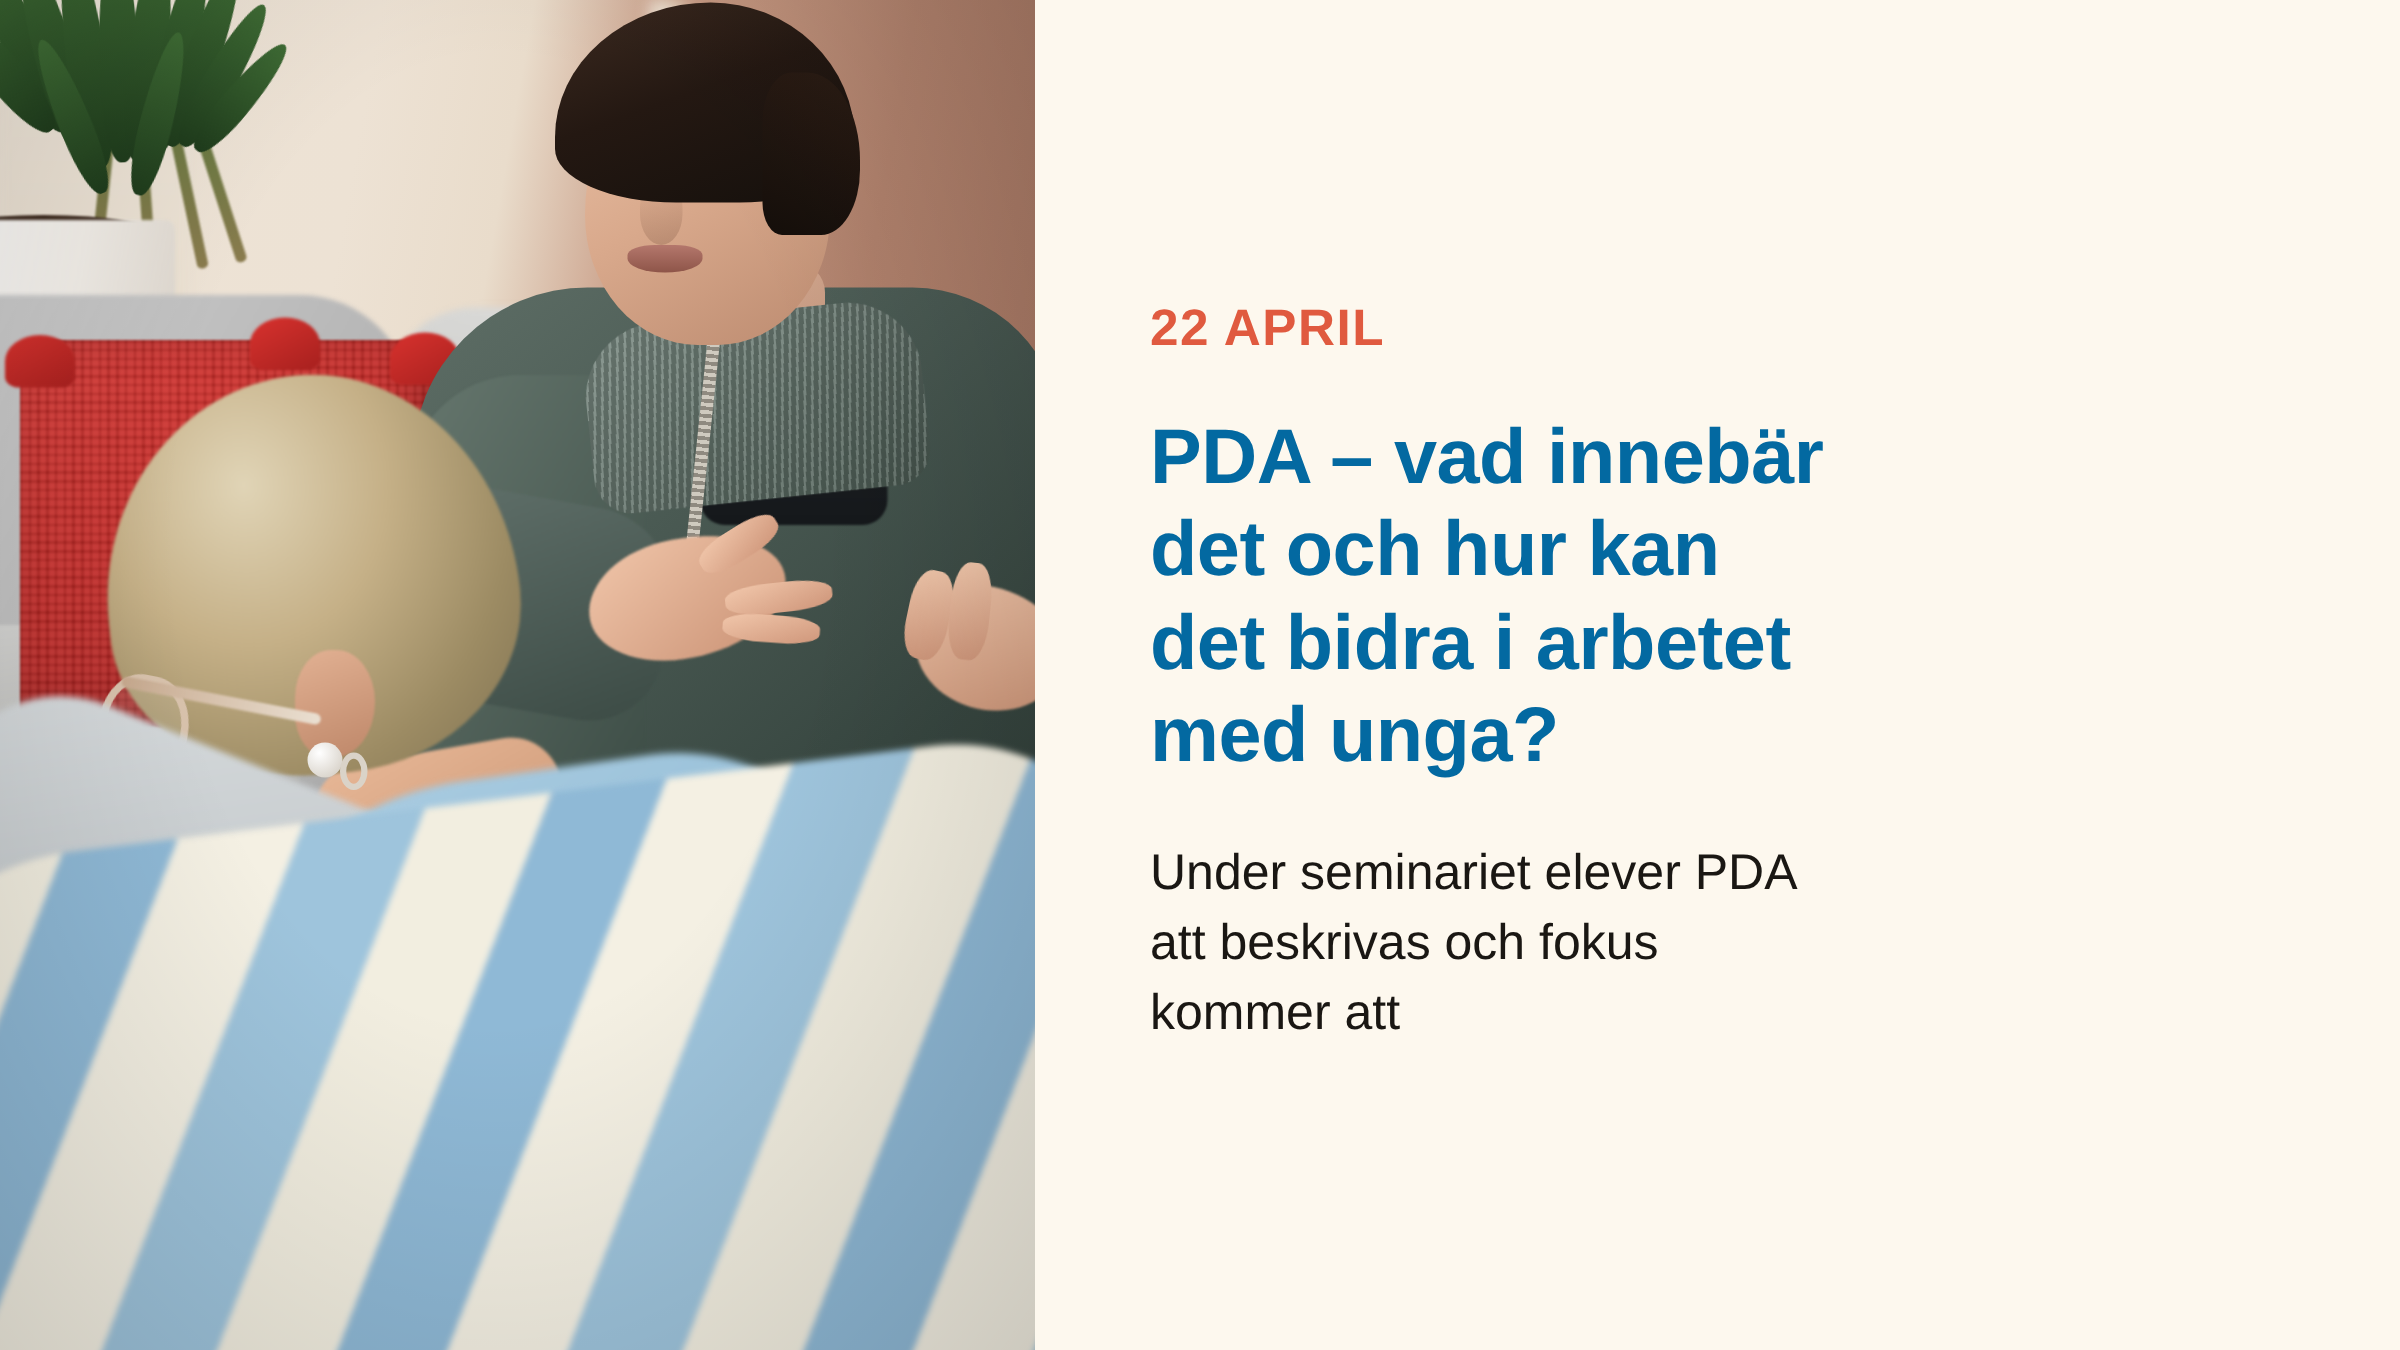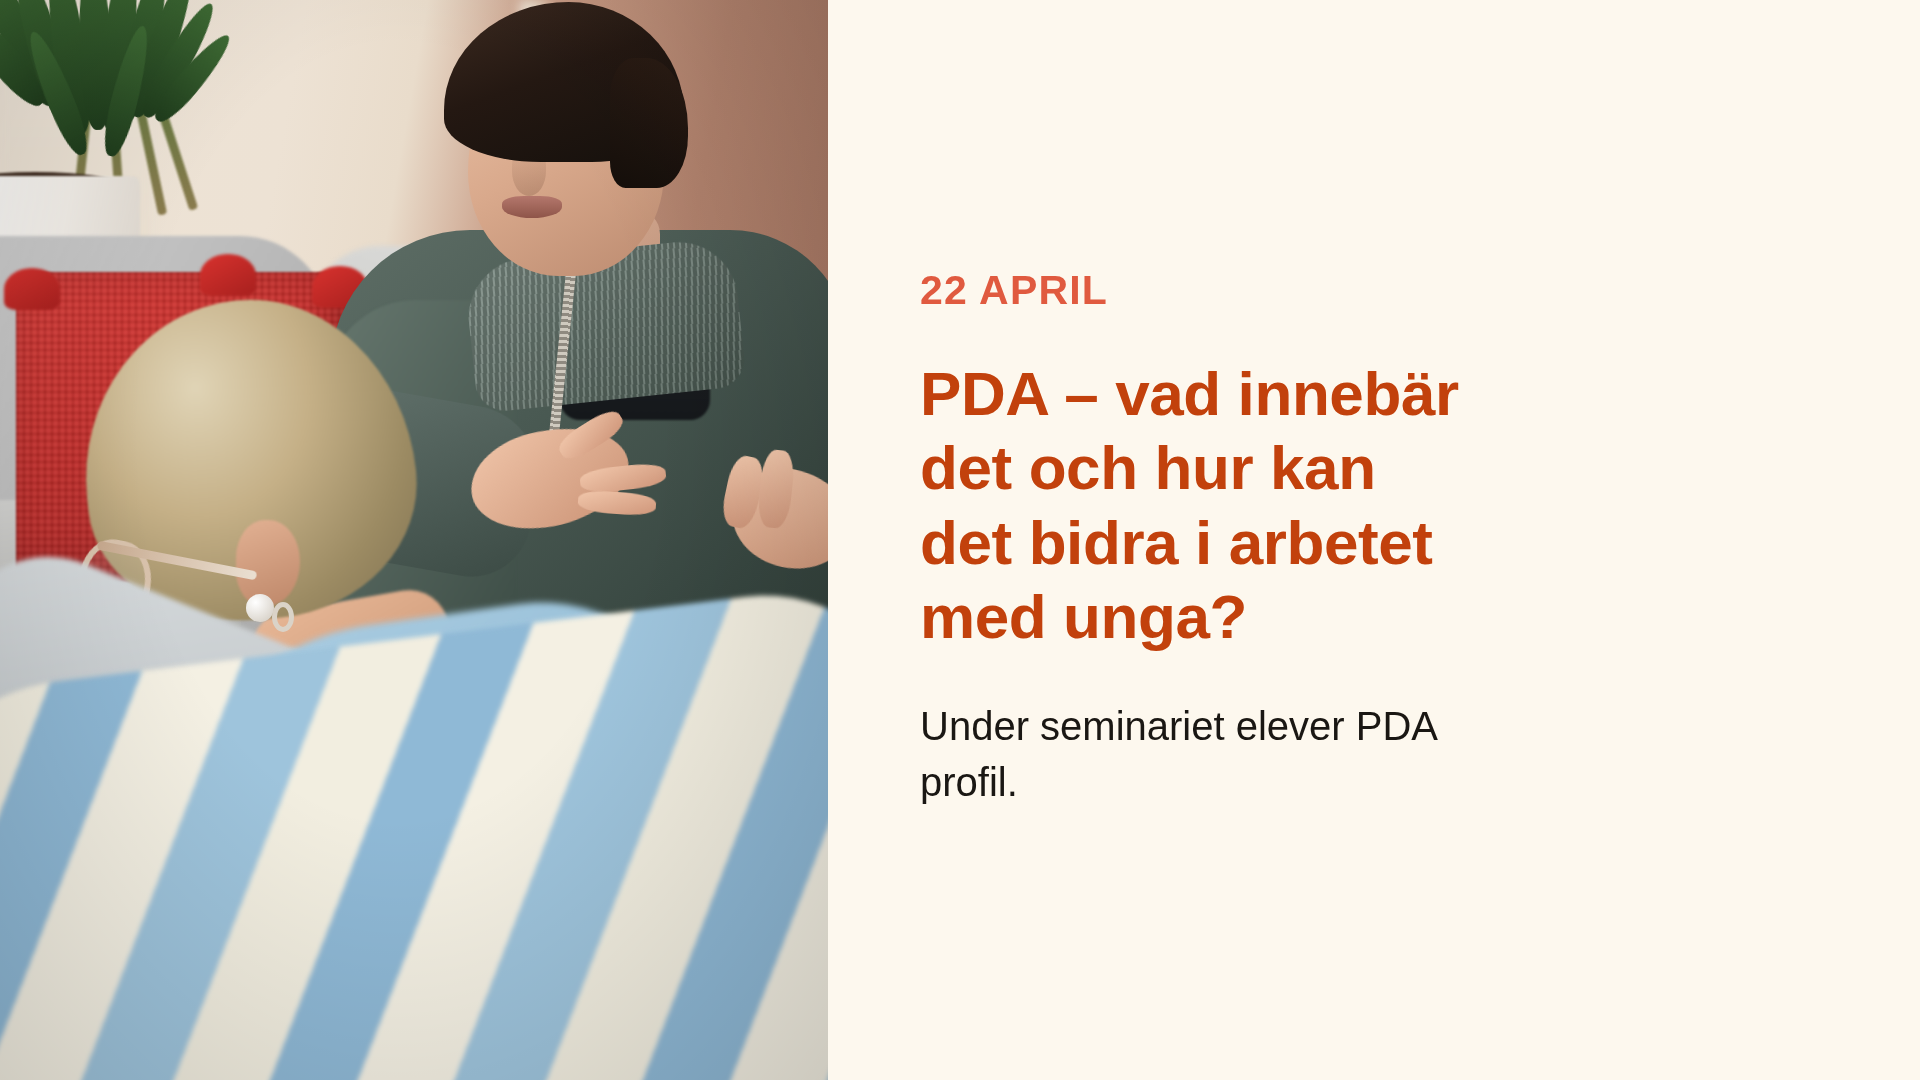--- a/index.html
+++ b/index.html
@@ -316,21 +316,21 @@
   }
   .eyebrow {
     color:#E05A3F;
     font-size:41px;
     font-weight:bold;
     letter-spacing:1.2px;
     line-height:1;
     margin-bottom:46px;
   }
   .headline {
-    color:#c2410c;
+    color:#0369a1;
     font-size:62px;
     font-weight:bold;
     line-height:1.20;
     letter-spacing:-0.4px;
     max-width:940px;
     margin-bottom:44px;
   }
   .body-copy {
     color:#1A1713;
     font-size:40px;
@@ -434,17 +434,17 @@
     <div class="eyebrow">22 APRIL</div>
 
     <h1 class="headline">
       <span class="ln">PDA – vad innebär det och</span>
       <span class="ln">hur kan det bidra i arbetet</span>
       <span class="ln">med unga?</span>
     </h1>
 
     <p class="body-copy">
       <span class="ln">Under seminariet elever PDA</span>
-      <span class="ln">profil.</span>
+      <span class="ln">att beskrivas och fokus kommer att</span>
     </p>
 
   </div>
 </div>
 
 </body></html>

